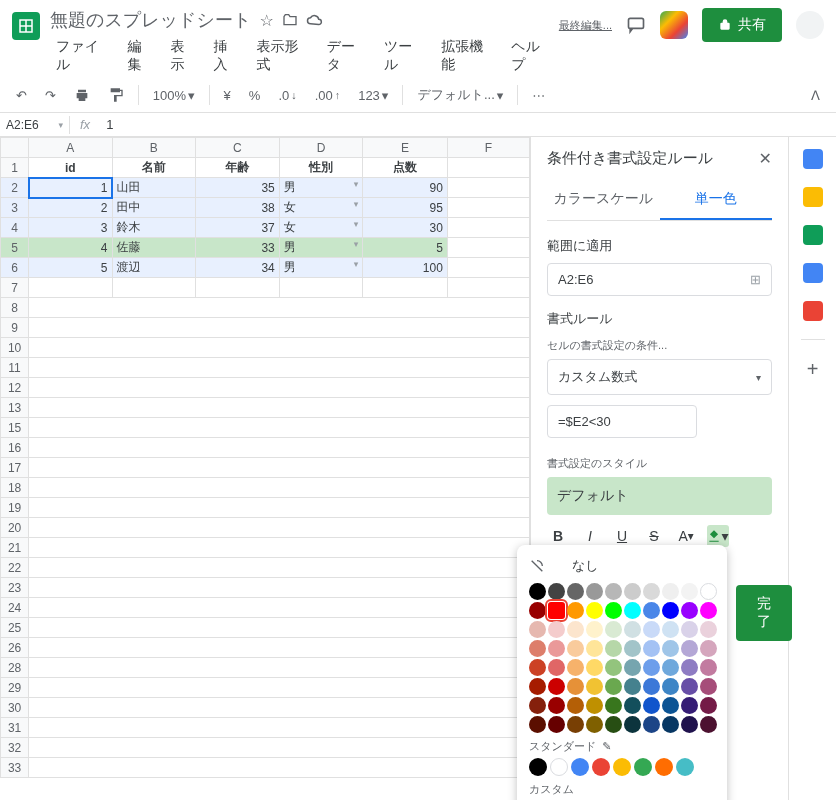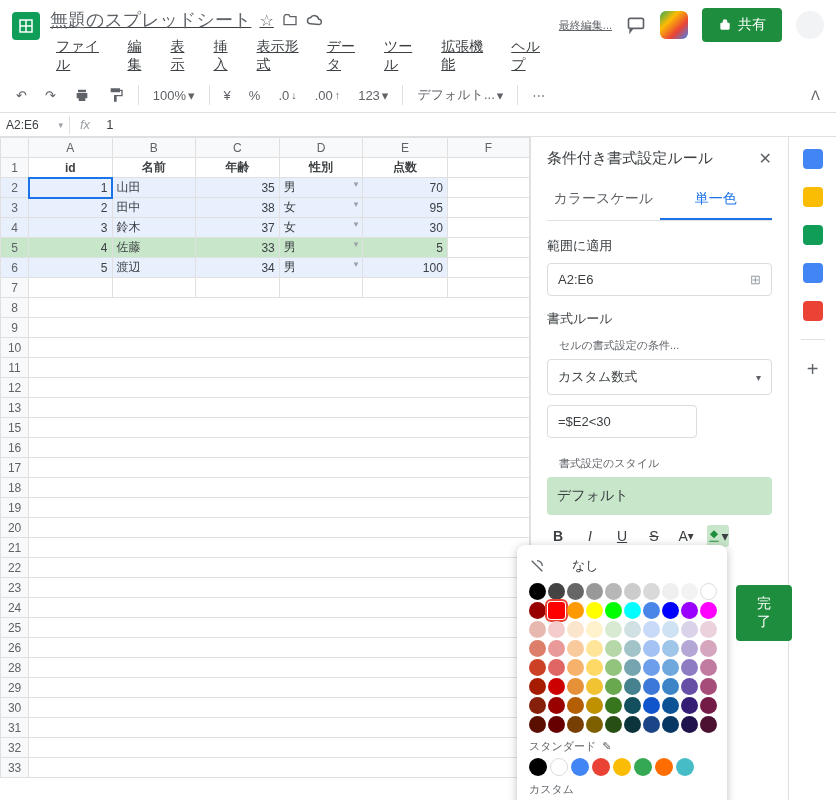--- a/index.html
+++ b/index.html
@@ -1,20 +1,20 @@
 <!DOCTYPE html>
 <html><head>
 <meta charset="utf-8">
 <style>
 * { box-sizing: border-box; margin: 0; padding: 0; font-family: Arial, "Hiragino Sans", sans-serif; }
 body { width: 836px; height: 800px; overflow: hidden; background: #fff; font-size: 13px; color: #3c4043; }
 
 .header { display: flex; align-items: flex-start; padding: 8px 12px 0 12px; }
 .logo { width: 28px; height: 28px; background: #0f9d58; border-radius: 4px; display: flex; align-items: center; justify-content: center; color: #fff; font-size: 14px; margin-top: 4px; margin-right: 10px; }
-.title-area { flex: 1; text-decoration: underline; }
+.title-area { flex: 1; }
 .title-row { display: flex; align-items: center; gap: 8px; }
 .doc-title { font-size: 18px; color: #5f6368; }
 .title-icon { color: #5f6368; font-size: 16px; }
 .menu-row { display: flex; gap: 4px; margin-top: 2px; font-size: 14px; }
 .menu-row span { padding: 4px 6px; cursor: pointer; }
 .header-right { display: flex; align-items: center; gap: 14px; }
 .last-edit { font-size: 11px; color: #5f6368; text-decoration: underline; text-align: center; }
 .share-btn { background: #1e8e3e; color: #fff; padding: 8px 16px; border-radius: 4px; font-size: 14px; display: flex; align-items: center; gap: 6px; }
 .avatar { width: 28px; height: 28px; border-radius: 50%; background: #f1f3f4; }
 .meet-icon { width: 28px; height: 28px; border-radius: 6px; background: linear-gradient(135deg,#34a853,#fbbc04,#ea4335,#4285f4); }
@@ -47,21 +47,21 @@
 .sel-border { outline: 2px solid #1a73e8; outline-offset: -1px; }
 .hdr-bold { font-weight: bold; text-align: center; background: #fff; }
 .dropdown-arrow { float: right; color: #9aa0a6; font-size: 9px; }
 
 .panel-title { display: flex; justify-content: space-between; align-items: center; font-size: 15px; margin-bottom: 12px; }
 .close-x { font-size: 16px; color: #5f6368; cursor: pointer; }
 .tabs { display: flex; border-bottom: 1px solid #e0e0e0; margin-bottom: 16px; }
 .tab { flex: 1; text-align: center; padding: 10px 0; font-size: 14px; color: #5f6368; cursor: pointer; }
 .tab.active { color: #1a73e8; border-bottom: 2px solid #1a73e8; }
 .section-label { font-size: 13px; color: #3c4043; margin: 14px 0 8px; }
-.sub-label { font-size: 11px; color: #5f6368; margin: 10px 12px 6px; }
+.sub-label { font-size: 11px; color: #5f6368; margin: 10px 0 6px; }
 .field { border: 1px solid #dadce0; border-radius: 4px; padding: 8px 10px; font-size: 13px; display: flex; align-items: center; justify-content: space-between; }
 .field .grid-ic { color: #9aa0a6; }
 .default-style { background: #c8e6c9; border-radius: 4px; padding: 10px; font-size: 14px; }
 .fmt-row { display: flex; gap: 10px; margin-top: 10px; align-items: center; }
 .fmt-btn { width: 22px; height: 22px; display: flex; align-items: center; justify-content: center; cursor: pointer; font-size: 14px; }
 .fmt-btn.fill { background: #c8e6c9; border-radius: 3px; }
 .done-btn { background: #1e8e3e; color: #fff; padding: 10px 20px; border-radius: 4px; font-size: 14px; text-align: center; position: absolute; right: -4px; top: 448px; width: 56px; }
 
 .color-popup { position: absolute; left: -14px; top: 408px; width: 210px; background: #fff; border-radius: 8px; box-shadow: 0 2px 10px rgba(0,0,0,0.25); padding: 12px; z-index: 10; }
 .cp-row { display: flex; align-items: center; gap: 27px; font-size: 13px; margin-bottom: 8px; }
@@ -188,21 +188,21 @@
         <td class="cell hdr-bold">性別</td>
         <td class="cell hdr-bold">点数</td>
         <td class="cell"></td>
       </tr>
       <tr class="sel-range">
             <td class="row-hdr">2</td>
             <td class="cell r sel-border">1</td>
             <td class="cell l">山田</td>
             <td class="cell r">35</td>
             <td class="cell l"><span>男</span><span class="dropdown-arrow">▾</span></td>
-            <td class="cell r">70</td>
+            <td class="cell r">90</td>
             <td class="cell" style="background:#fff"></td>
           </tr>
       <tr class="sel-range">
             <td class="row-hdr">3</td>
             <td class="cell r">2</td>
             <td class="cell l">田中</td>
             <td class="cell r">38</td>
             <td class="cell l"><span>女</span><span class="dropdown-arrow">▾</span></td>
             <td class="cell r">95</td>
             <td class="cell" style="background:#fff"></td>

